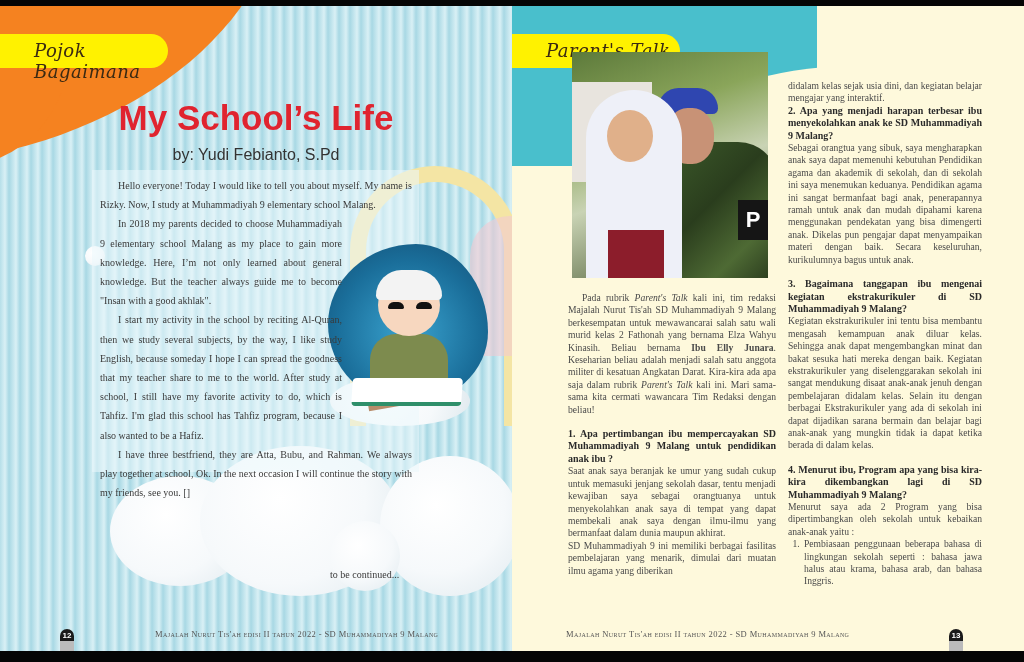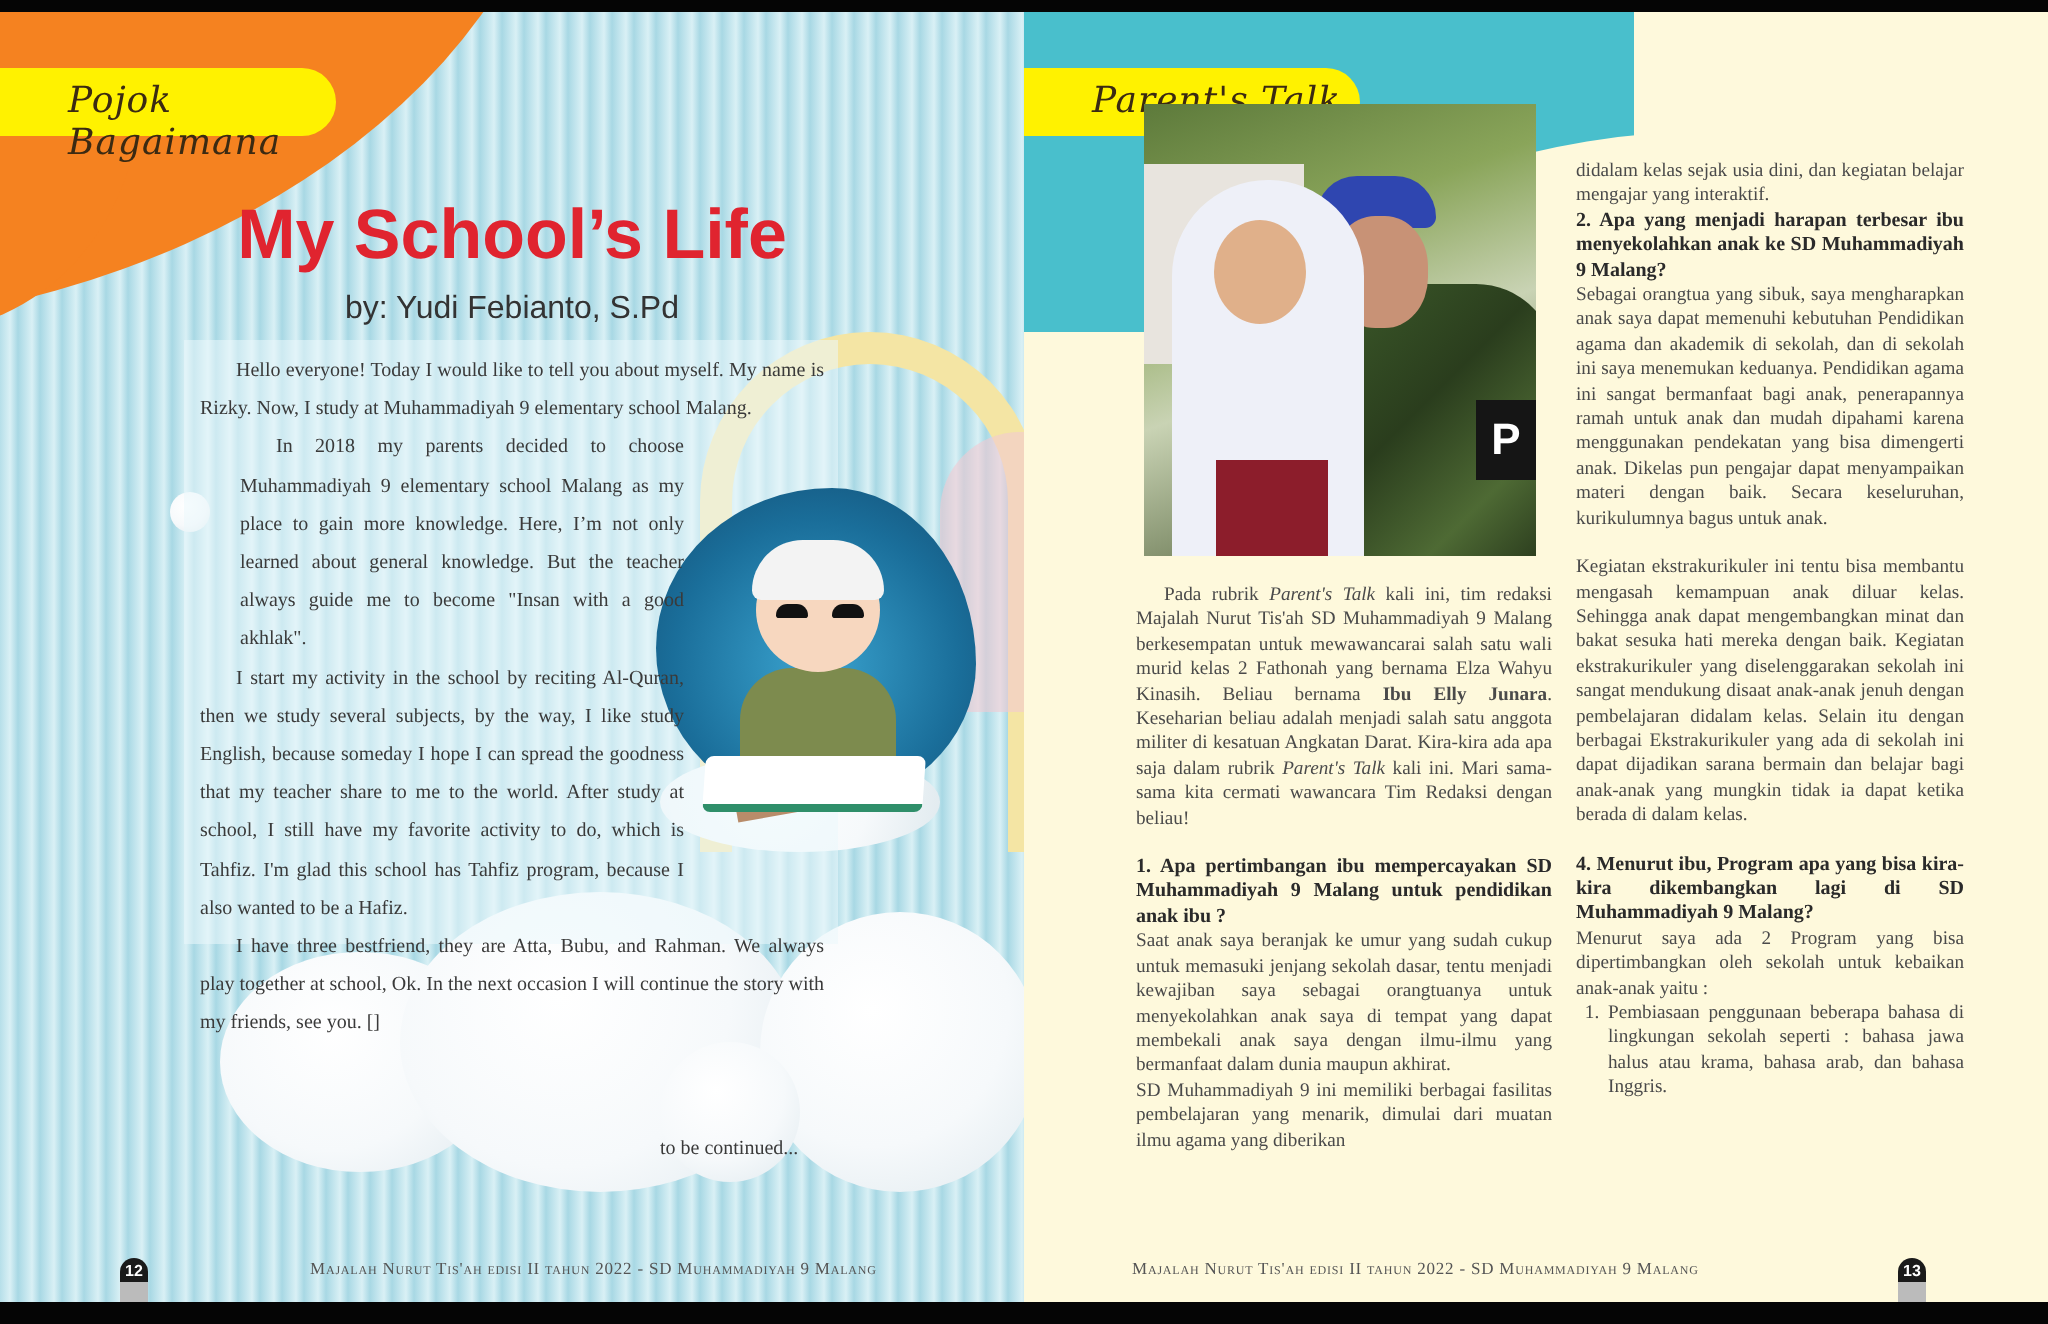--- a/index.html
+++ b/index.html
@@ -96,21 +96,21 @@
   <div class="kid-body"></div>
   <div class="kid-head"></div>
   <div class="kid-cap"></div>
   <div class="kid-eye" style="left:388px;"></div>
   <div class="kid-eye" style="left:416px;"></div>
   <div class="stand"></div>
   <div class="book"></div>
 
   <div class="left-text">
     <p>Hello everyone! Today I would like to tell you about myself. My name is Rizky. Now, I study at Muhammadiyah 9 elementary school Malang.</p>
-    <p style="padding-right:70px;margin-left:20px;">In 2018 my parents decided to choose Muhammadiyah 9 elementary school Malang as my place to gain more knowledge. Here, I’m not only learned about general knowledge. But the teacher always guide me to become "Insan with a good akhlak".</p>
+    <p style="padding-right:70px;">In 2018 my parents decided to choose Muhammadiyah 9 elementary school Malang as my place to gain more knowledge. Here, I’m not only learned about general knowledge. But the teacher always guide me to become "Insan with a good akhlak".</p>
     <p style="padding-right:70px;">I start my activity in the school by reciting Al-Quran, then we study several subjects, by the way, I like study English, because someday I hope I can spread the goodness that my teacher share to me to the world. After study at school, I still have my favorite activity to do, which is Tahfiz. I'm glad this school has Tahfiz program, because I also wanted to be a Hafiz.</p>
     <p>I have three bestfriend, they are Atta, Bubu, and Rahman. We always play together at school, Ok. In the next occasion I will continue the story with my friends, see you. []</p>
   </div>
 
   <div class="continued">to be continued...</div>
   <div class="page-num" style="left:60px;top:623px;">12</div>
   <div class="footer-left" style="top:623px;">Majalah Nurut Tis'ah edisi II tahun 2022 - SD Muhammadiyah 9 Malang</div>
 </div>
 
 <div class="page-right">
@@ -140,20 +140,21 @@
     <p class="q">1. Apa pertimbangan ibu mempercayakan SD Muhammadiyah 9 Malang untuk pendidikan anak ibu ?</p>
     <p>Saat anak saya beranjak ke umur yang sudah cukup untuk memasuki jenjang sekolah dasar, tentu menjadi kewajiban saya sebagai orangtuanya untuk menyekolahkan anak saya di tempat yang dapat membekali anak saya dengan ilmu-ilmu yang bermanfaat dalam dunia maupun akhirat.</p>
     <p>SD Muhammadiyah 9 ini memiliki berbagai fasilitas pembelajaran yang menarik, dimulai dari muatan ilmu agama yang diberikan</p>
   </div>
 
   <div class="col col2">
     <p>didalam kelas sejak usia dini, dan kegiatan belajar mengajar yang interaktif.</p>
     <p class="q">2. Apa yang menjadi harapan terbesar ibu menyekolahkan anak ke SD Muhammadiyah 9 Malang?</p>
     <p>Sebagai orangtua yang sibuk, saya mengharapkan anak saya dapat memenuhi kebutuhan Pendidikan agama dan akademik di sekolah, dan di sekolah ini saya menemukan keduanya. Pendidikan agama ini sangat bermanfaat bagi anak, penerapannya ramah untuk anak dan mudah dipahami karena menggunakan pendekatan yang bisa dimengerti anak. Dikelas pun pengajar dapat menyampaikan materi dengan baik. Secara keseluruhan, kurikulumnya bagus untuk anak.</p>
     <div class="gap"></div>
+    <p class="q">3. Bagaimana tanggapan ibu mengenai kegiatan ekstrakurikuler di SD Muhammadiyah 9 Malang?</p>
     <p>Kegiatan ekstrakurikuler ini tentu bisa membantu mengasah kemampuan anak diluar kelas. Sehingga anak dapat mengembangkan minat dan bakat sesuka hati mereka dengan baik. Kegiatan ekstrakurikuler yang diselenggarakan sekolah ini sangat mendukung disaat anak-anak jenuh dengan pembelajaran didalam kelas. Selain itu dengan berbagai Ekstrakurikuler yang ada di sekolah ini dapat dijadikan sarana bermain dan belajar bagi anak-anak yang mungkin tidak ia dapat ketika berada di dalam kelas.</p>
     <div class="gap"></div>
     <p class="q">4. Menurut ibu, Program apa yang bisa kira-kira dikembangkan lagi di SD Muhammadiyah 9 Malang?</p>
     <p>Menurut saya ada 2 Program yang bisa dipertimbangkan oleh sekolah untuk kebaikan anak-anak yaitu :</p>
     <ol>
       <li>Pembiasaan penggunaan beberapa bahasa di lingkungan sekolah seperti : bahasa jawa halus atau krama, bahasa arab, dan bahasa Inggris.</li>
     </ol>
   </div>
 
   <div class="footer-right" style="left:54px;top:623px;">Majalah Nurut Tis'ah edisi II tahun 2022 - SD Muhammadiyah 9 Malang</div>

